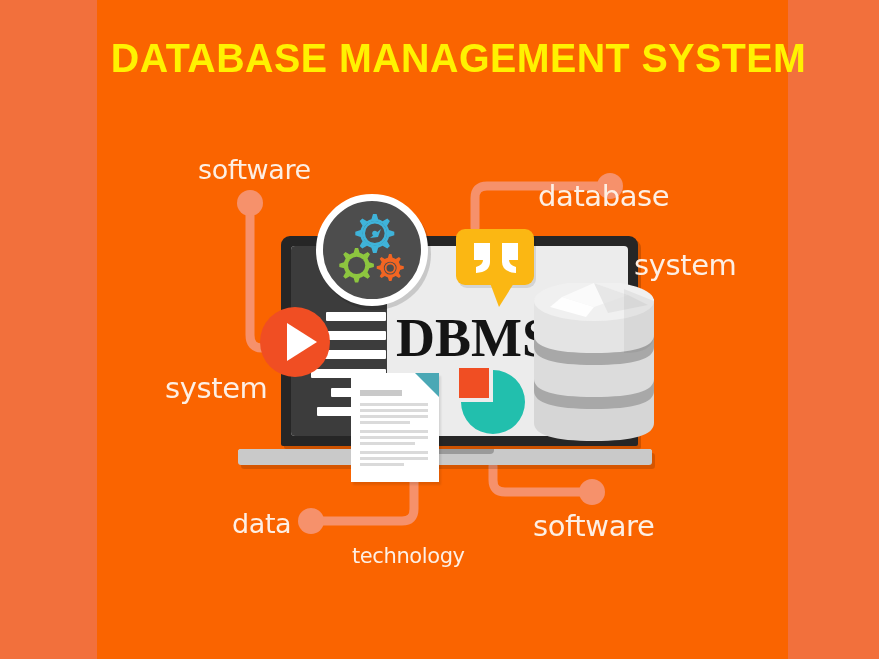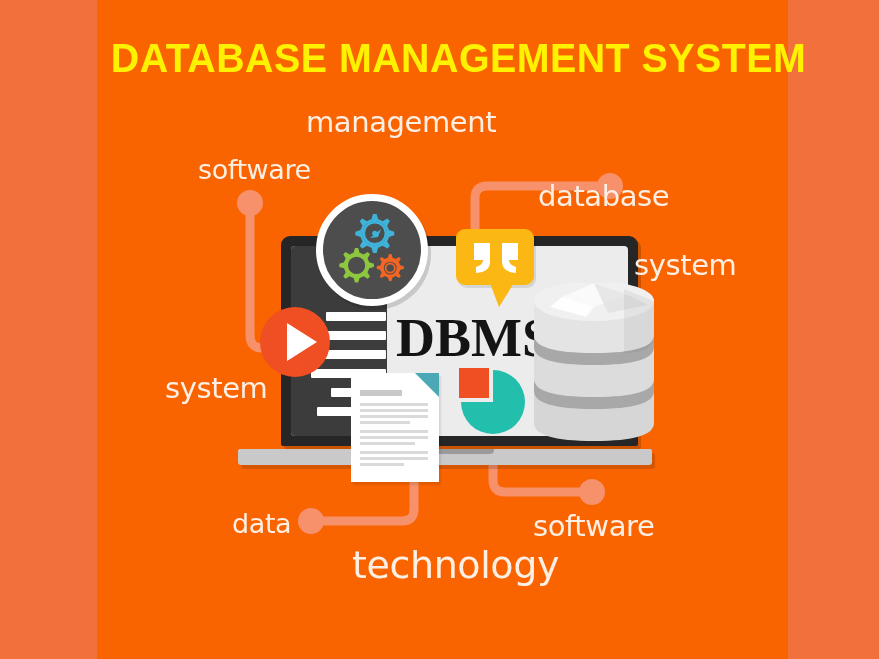--- a/index.html
+++ b/index.html
@@ -57,21 +57,21 @@
     line-height: 1;
     white-space: nowrap;
     letter-spacing: -0.4px;
   }
   .kw-management { left: 306px; top: 108px; font-size: 29px; }
   .kw-software-tl { left: 198px; top: 156px; }
   .kw-database   { left: 538px; top: 143px; font-size: 29px; margin-top: 39px; }
   .kw-system-r   { left: 634px; top: 251px; font-size: 29px; }
   .kw-system-l   { left: 165px; top: 374px; font-size: 29px; }
   .kw-data       { left: 232px; top: 510px; }
-  .kw-technology { left: 352px; top: 546px; font-size: 38px; }
+  .kw-technology { left: 352px; top: 546px; font-size: 21px; }
   .kw-software-br{ left: 533px; top: 512px; font-size: 29px; }
 
   
   .connector {
     position: absolute;
     left: 0; top: 0;
     width: 879px; height: 659px;
     pointer-events: none;
   }
 
@@ -329,21 +329,20 @@
     <div class="doc-line" style="top:42px; width:68px;"></div>
     <div class="doc-line" style="top:48px; width:50px;"></div>
     <div class="doc-line" style="top:57px; width:68px;"></div>
     <div class="doc-line" style="top:63px; width:68px;"></div>
     <div class="doc-line" style="top:69px; width:55px;"></div>
     <div class="doc-line" style="top:78px; width:68px;"></div>
     <div class="doc-line" style="top:84px; width:68px;"></div>
     <div class="doc-line" style="top:90px; width:44px;"></div>
   </div>
 
-  <div class="kw kw-management">management</div>
   <div class="kw kw-software-tl">software</div>
   <div class="kw kw-database">database</div>
   <div class="kw kw-system-r">system</div>
   <div class="kw kw-system-l">system</div>
   <div class="kw kw-data">data</div>
   <div class="kw kw-technology">technology</div>
   <div class="kw kw-software-br">software</div>
 
 </div>
 

